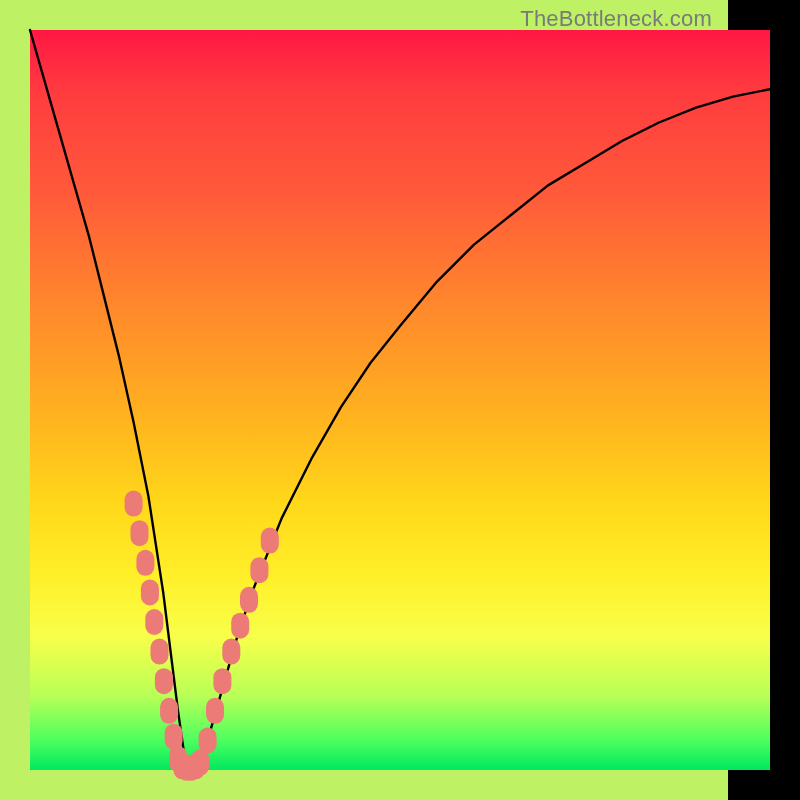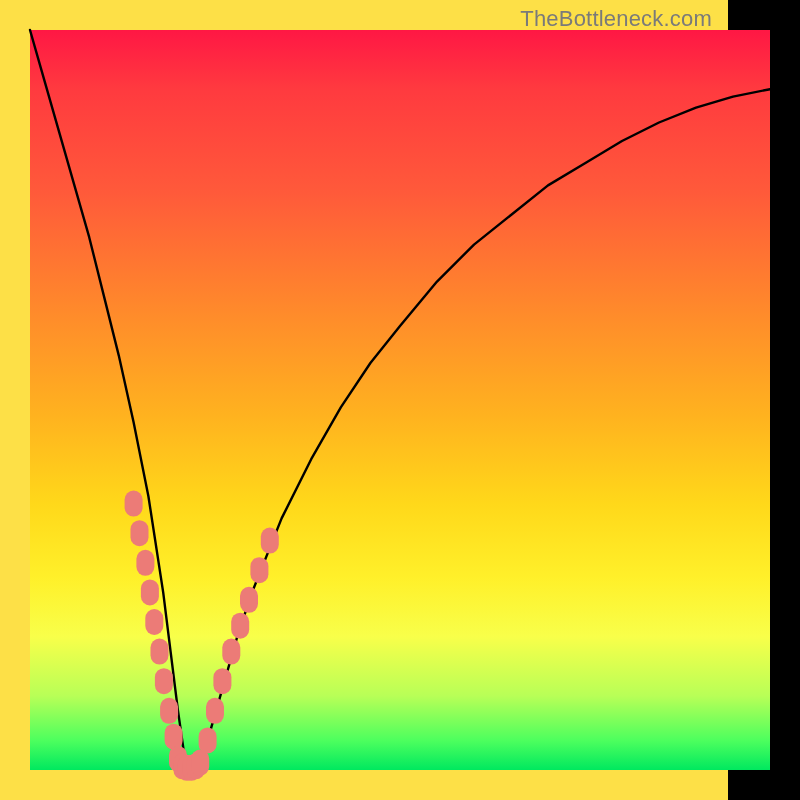--- a/index.html
+++ b/index.html
@@ -10,21 +10,21 @@
     overflow: hidden;
     background: #000;
     font-family: Arial, Helvetica, sans-serif;
   }
   .frame {
     position: absolute;
     left: 0;
     top: 0;
     width: 728px;
     height: 800px;
-    background: #fde047;
+    background: #bef264;
   }
   .plot {
     position: absolute;
     left: 30px;
     top: 30px;
     width: 740px;
     height: 740px;
     
     background: linear-gradient(to bottom,
       #ff1744 0%,

